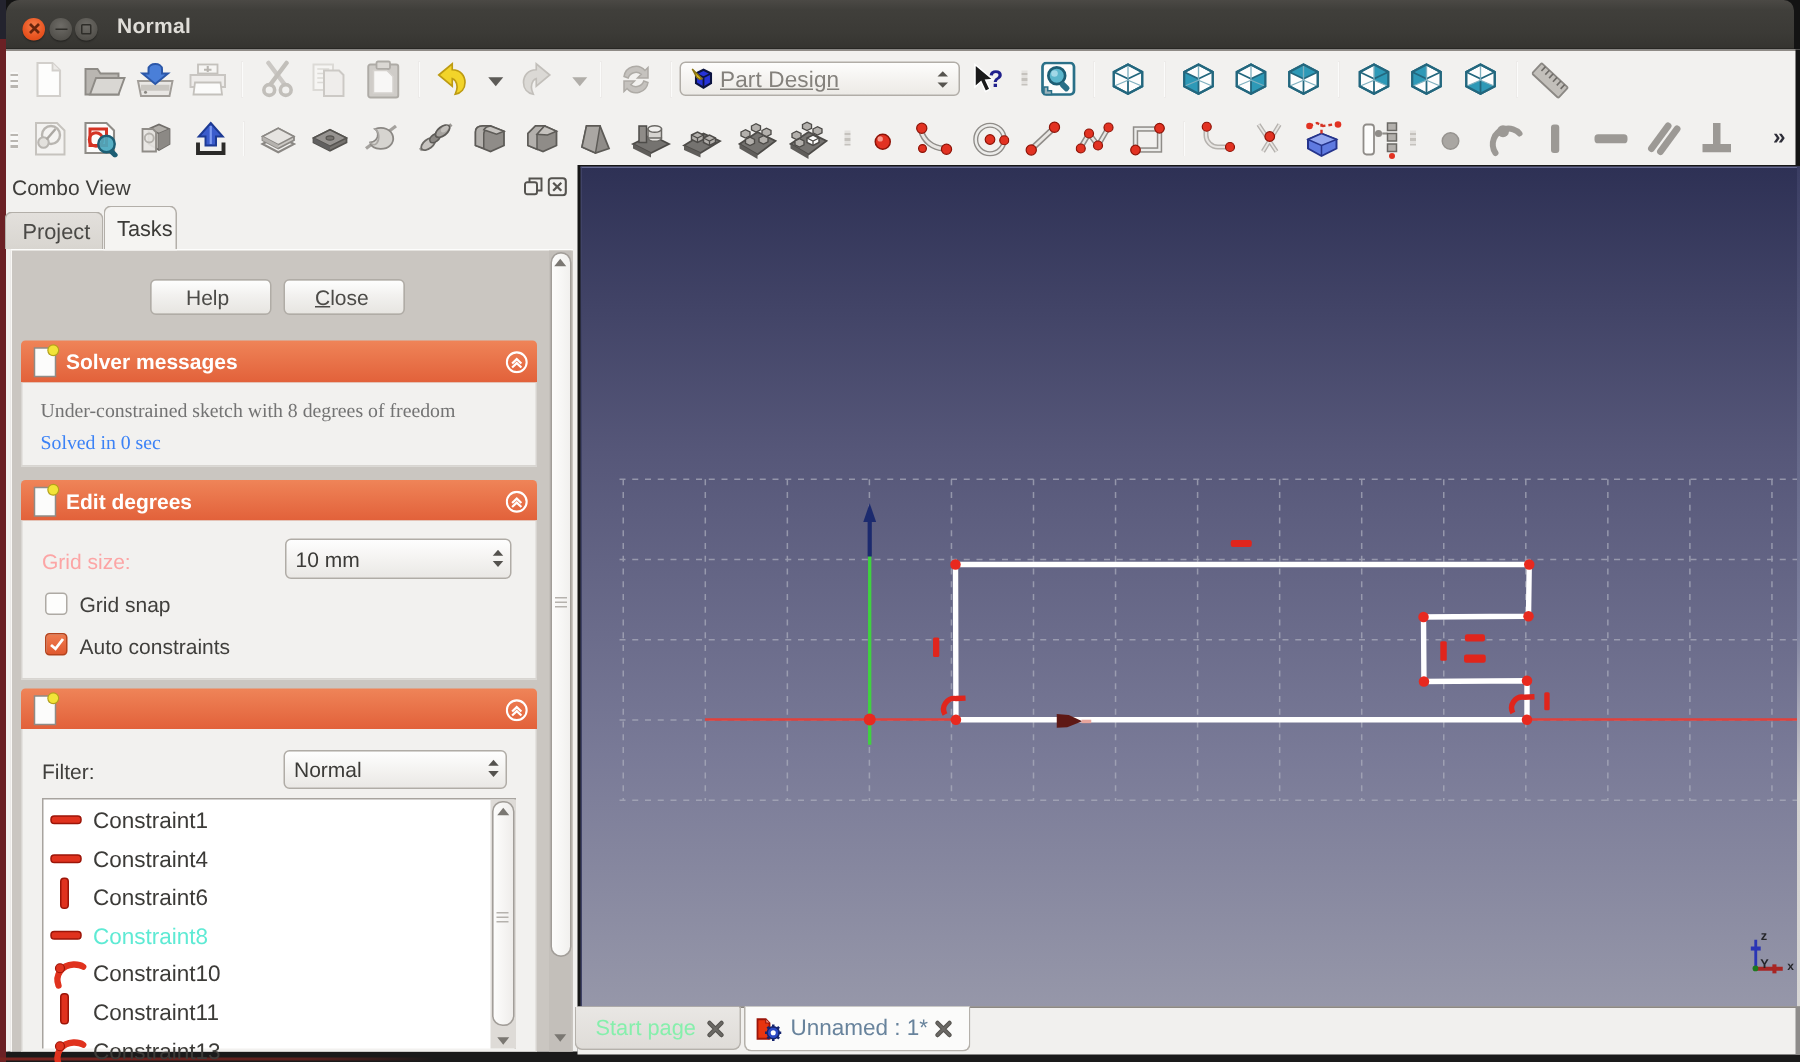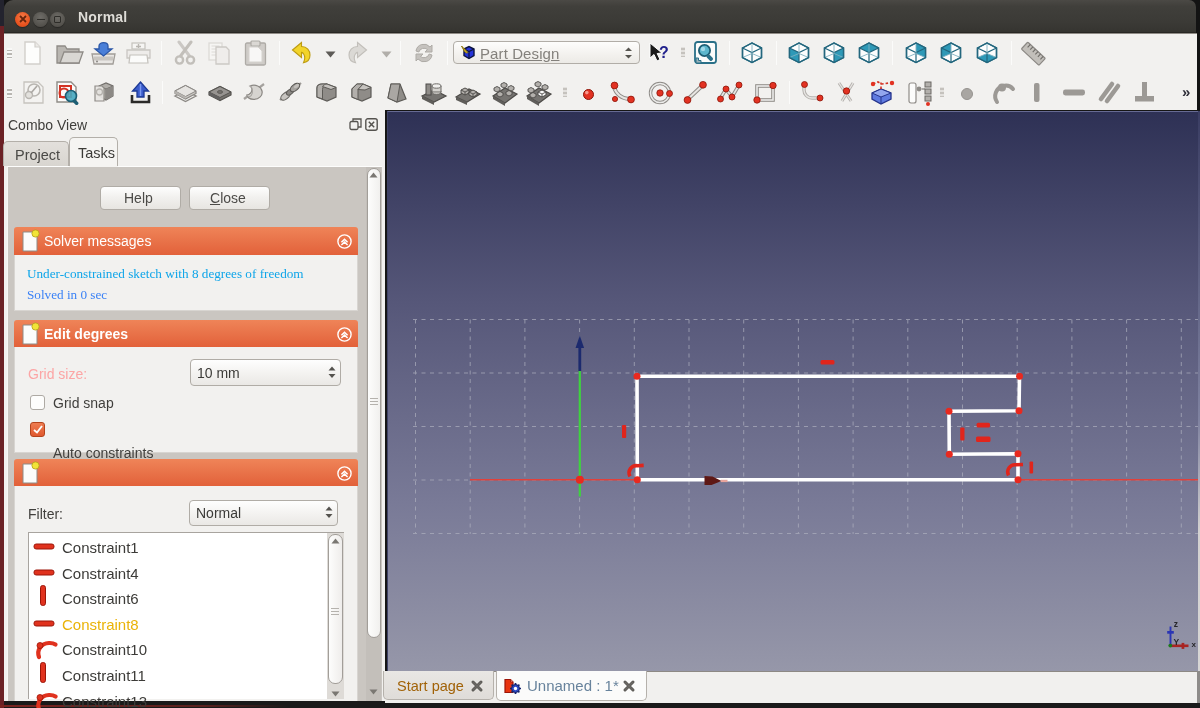--- a/index.html
+++ b/index.html
@@ -480,27 +480,27 @@
 <div class="abs" style="left:124px;top:190px;font-size:14px;color:#4c4b48;">Help</div>
 <div class="abs" style="left:189px;top:186px;width:81px;height:24px;background:linear-gradient(#fefefe,#f2f1ef 45%,#e7e5e1);border:1px solid #b0aca6;border-radius:4px;"></div>
 <div class="abs" style="left:210px;top:190px;font-size:14px;color:#4c4b48;"><span style="text-decoration:underline;">C</span>lose</div>
 
 <div class="abs" style="left:14px;top:227px;width:344px;height:28px;background:linear-gradient(#ef8458,#e2613a);border-radius:3px 3px 0 0;"></div>
 <svg class="abs" style="left:21px;top:229px;" width="20" height="24">
 <path d="M2 3 L12 3 L16 7 L16 22 L2 22 Z" fill="#fcfcfb" stroke="#8f8c87" stroke-width="1"></path>
 <path d="M12 3 L12 7 L16 7" fill="#d8d6d2" stroke="#8f8c87" stroke-width="0.9"></path>
 <circle cx="14.5" cy="4.5" r="3.6" fill="#f2e438" stroke="#b5a21a" stroke-width="0.8"></circle>
   </svg>
-<div class="abs" style="left:44px;top:233px;font-size:14px;font-weight:normal;color:#ffffff;">Solver messages</div>
+<div class="abs" style="left:44px;top:233px;font-size:14px;font-weight:bold;color:#ffffff;">Solver messages</div>
 <svg class="abs" style="left:337px;top:234px;" width="15" height="15">
 <circle cx="7.5" cy="7.5" r="6.6" fill="none" stroke="#ffffff" stroke-width="1.4"></circle>
 <path d="M4.4 8.3 L7.5 5.4 L10.6 8.3 M4.4 11 L7.5 8.1 L10.6 11" fill="none" stroke="#ffffff" stroke-width="1.5"></path>
   </svg>
 <div class="abs" style="left:14px;top:255px;width:344px;height:56px;background:#f2f1ef;border:1px solid #d8d5d1;border-top:none;"></div>
-<div class="abs" style="left:27px;top:266px;font-family:'Liberation Serif',serif;font-size:13.2px;color:#0ea5e9;">Under-constrained sketch with 8 degrees of freedom</div>
+<div class="abs" style="left:27px;top:266px;font-family:'Liberation Serif',serif;font-size:13.2px;color:#737373;">Under-constrained sketch with 8 degrees of freedom</div>
 <div class="abs" style="left:27px;top:287px;font-family:'Liberation Serif',serif;font-size:13.2px;color:#3b82f6;">Solved in 0 sec</div>
 
 <div class="abs" style="left:14px;top:320px;width:344px;height:27px;background:linear-gradient(#ef8458,#e2613a);border-radius:3px 3px 0 0;"></div>
 <svg class="abs" style="left:21px;top:322px;" width="20" height="24">
 <path d="M2 3 L12 3 L16 7 L16 22 L2 22 Z" fill="#fcfcfb" stroke="#8f8c87" stroke-width="1"></path>
 <path d="M12 3 L12 7 L16 7" fill="#d8d6d2" stroke="#8f8c87" stroke-width="0.9"></path>
 <circle cx="14.5" cy="4.5" r="3.6" fill="#f2e438" stroke="#b5a21a" stroke-width="0.8"></circle>
   </svg>
 <div class="abs" style="left:44px;top:326px;font-size:14px;font-weight:bold;color:#ffffff;">Edit degrees</div>
 <svg class="abs" style="left:337px;top:327px;" width="15" height="15">
@@ -514,21 +514,21 @@
 <svg class="abs" style="left:328px;top:366px;" width="8" height="13">
 <path d="M0.5 4.5 L7.5 4.5 L4 0.5 Z" fill="#54524e"></path>
     <path d="M0.5 8 L7.5 8 L4 12 Z" fill="#54524e"></path>
   </svg>
 <div class="abs" style="left:30px;top:395px;width:15px;height:15px;background:#fdfdfc;border:1px solid #aeaaa4;border-radius:3px;"></div>
 <div class="abs" style="left:53px;top:395px;font-size:14px;color:#403f3c;">Grid snap</div>
 <div class="abs" style="left:30px;top:422px;width:15px;height:15px;background:linear-gradient(#ee7c50,#e0592f);border:1px solid #b4431c;border-radius:3px;"></div>
 <svg class="abs" style="left:31.5px;top:424px;" width="12" height="11">
     <path d="M2 6 L5 8.5 L10 2" fill="none" stroke="#fdfdfc" stroke-width="1.9"></path>
   </svg>
-<div class="abs" style="left:53px;top:423px;font-size:14px;color:#403f3c;margin-top:22px;">Auto constraints</div>
+<div class="abs" style="left:53px;top:423px;font-size:14px;color:#403f3c;">Auto constraints</div>
 
 <div class="abs" style="left:14px;top:459px;width:344px;height:27px;background:linear-gradient(#ef8458,#e2613a);border-radius:3px 3px 0 0;"></div>
 <svg class="abs" style="left:21px;top:461px;" width="20" height="24">
 <path d="M2 3 L12 3 L16 7 L16 22 L2 22 Z" fill="#fcfcfb" stroke="#8f8c87" stroke-width="1"></path>
 <path d="M12 3 L12 7 L16 7" fill="#d8d6d2" stroke="#8f8c87" stroke-width="0.9"></path>
 <circle cx="14.5" cy="4.5" r="3.6" fill="#f2e438" stroke="#b5a21a" stroke-width="0.8"></circle>
   </svg>
 <div class="abs" style="left:44px;top:465px;font-size:14px;font-weight:bold;color:#ffffff;margin-top:40px;">Constraints</div>
 <svg class="abs" style="left:337px;top:466px;" width="15" height="15">
 <circle cx="7.5" cy="7.5" r="6.6" fill="none" stroke="#ffffff" stroke-width="1.4"></circle>
@@ -551,21 +551,21 @@
     <path d="M0.5 5.5 L8.5 5.5 L4.5 0.5 Z" fill="#7a7772"></path>
   </svg>
 <div class="abs" style="left:330.5px;top:608px;width:8px;height:1.4px;background:#b5b2ad;box-shadow:0 3px 0 #b5b2ad, 0 6px 0 #b5b2ad;"></div>
 <svg class="abs" style="left:331px;top:691px;" width="9" height="6">
     <path d="M0.5 0.5 L8.5 0.5 L4.5 5.5 Z" fill="#7a7772"></path>
   </svg>
 
 <div class="abs" style="left:62px;top:539px;font-size:15px;color:#3c3b38;">Constraint1</div>
 <div class="abs" style="left:62px;top:565px;font-size:15px;color:#3c3b38;">Constraint4</div>
 <div class="abs" style="left:62px;top:590px;font-size:15px;color:#3c3b38;">Constraint6</div>
-<div class="abs" style="left:62px;top:616px;font-size:15px;color:#eab308;text-align:right;">Constraint8</div>
+<div class="abs" style="left:62px;top:616px;font-size:15px;color:#5eead4;text-align:right;">Constraint8</div>
 <div class="abs" style="left:62px;top:641px;font-size:15px;color:#3c3b38;">Constraint10</div>
 <div class="abs" style="left:62px;top:667px;font-size:15px;color:#3c3b38;">Constraint11</div>
 <div class="abs" style="left:62px;top:693px;font-size:15px;color:#3c3b38;">Constraint13</div>
 <svg class="abs" style="left:33px;top:540px;" width="24" height="14">
     <rect x="1" y="4" width="20" height="5" rx="2.2" fill="#e0321e" stroke="#9c1508" stroke-width="1"></rect>
   </svg>
 <svg class="abs" style="left:33px;top:566px;" width="24" height="14">
     <rect x="1" y="4" width="20" height="5" rx="2.2" fill="#e0321e" stroke="#9c1508" stroke-width="1"></rect>
   </svg>
 <svg class="abs" style="left:36px;top:584px;" width="14" height="24">
@@ -650,21 +650,21 @@
 <text x="785.8" y="514.5" font-size="8.5" font-weight="bold" fill="#26262a">z</text>
 <text x="785.5" y="533" font-size="8.5" font-weight="bold" fill="#26262a">Y</text>
 <text x="803.5" y="534.5" font-size="8" font-weight="bold" fill="#26262a">x</text>
 </g>
 </svg>
 </div>
 <div class="abs" style="left:1197.5px;top:111px;width:2.5px;height:560px;background:linear-gradient(#3a3d63,#7f82a0 55%,#d2d1d0 75%,#d7d6d5);"></div>
 
 <div class="abs" style="left:385px;top:671px;width:815px;height:32px;background:#f1f0ee;border-top:1px solid #8d8984;"></div>
 <div class="abs" style="left:383px;top:671px;width:111px;height:29px;background:linear-gradient(#e9e7e4,#dfdcd8);border:1px solid #b5b1ab;border-top:none;border-radius:0 0 5px 5px;"></div>
-<div class="abs" style="left:397px;top:678px;font-size:14.5px;color:#a16207;">Start page</div>
+<div class="abs" style="left:397px;top:678px;font-size:14.5px;color:#86efac;">Start page</div>
 <svg class="abs" style="left:470px;top:679px;" width="14" height="14">
 <path d="M3 3 L11 11 M11 3 L3 11" stroke="#55534f" stroke-width="3" stroke-linecap="round"></path>
 <path d="M3 3 L11 11 M11 3 L3 11" stroke="#6b6965" stroke-width="1.6" stroke-linecap="round"></path>
   </svg>
 <div class="abs" style="left:496px;top:671px;width:151px;height:30px;background:#fbfbfa;border:1px solid #b5b1ab;border-top:none;border-radius:0 0 5px 5px;"></div>
 <svg class="abs" style="left:504px;top:678px;" width="17" height="17">
 <path d="M1 1.5 L6.5 1.5 L9 4 L9 14.5 L1 14.5 Z" fill="#e8340f" stroke="#9c1508" stroke-width="1.2"></path>
 <path d="M6.5 1.5 L6.5 4 L9 4" fill="#f8988c" stroke="#9c1508" stroke-width="0.8"></path>
 <circle cx="11.5" cy="10.5" r="4" fill="#2b49c4" stroke="#15246e" stroke-width="1"></circle>
 <circle cx="11.5" cy="10.5" r="1.7" fill="#fff"></circle>

